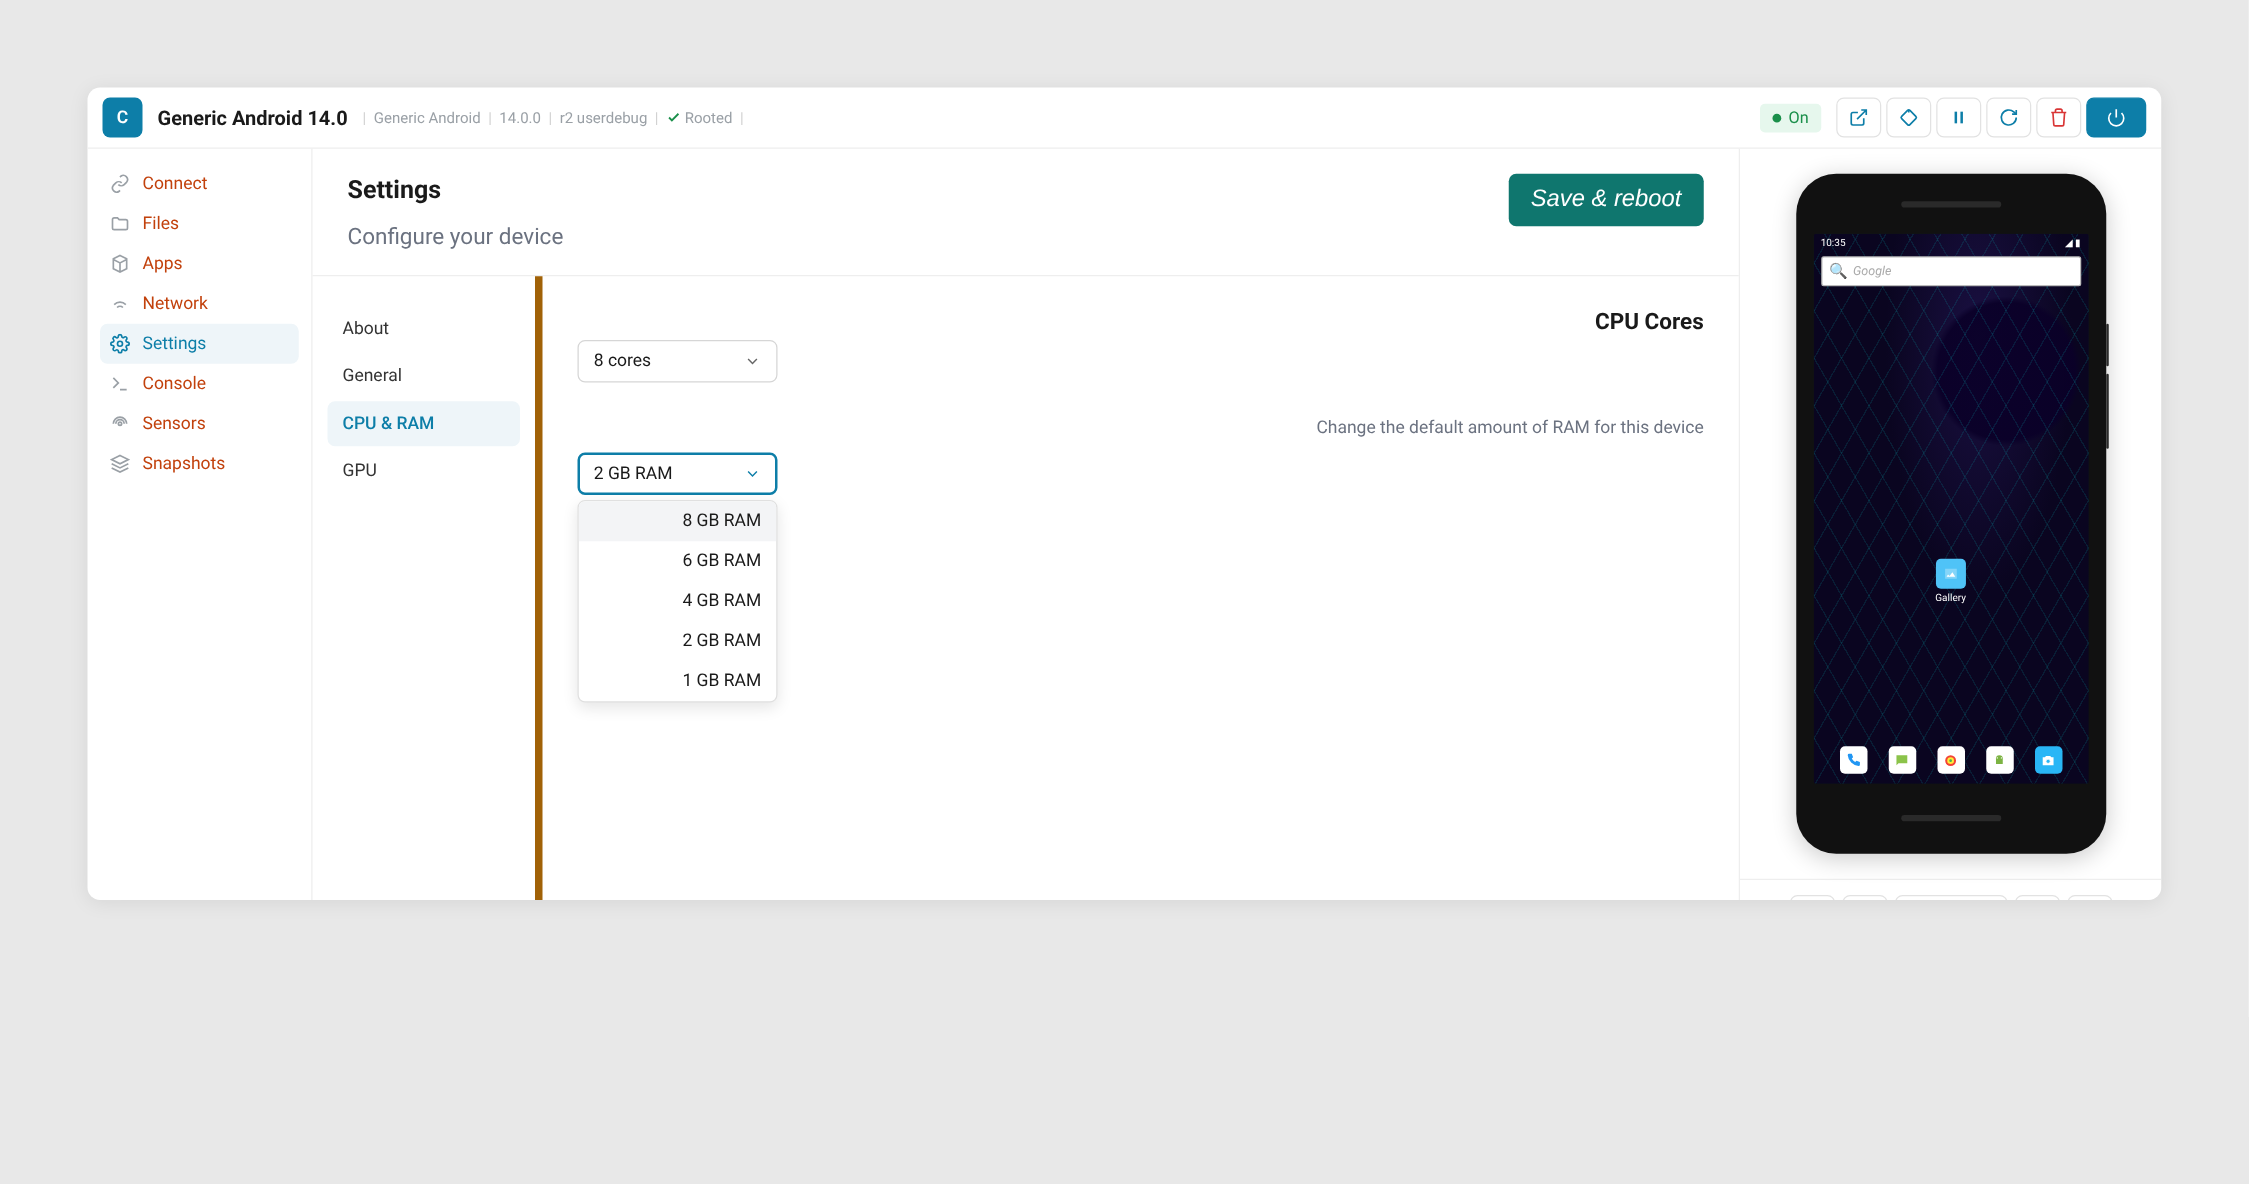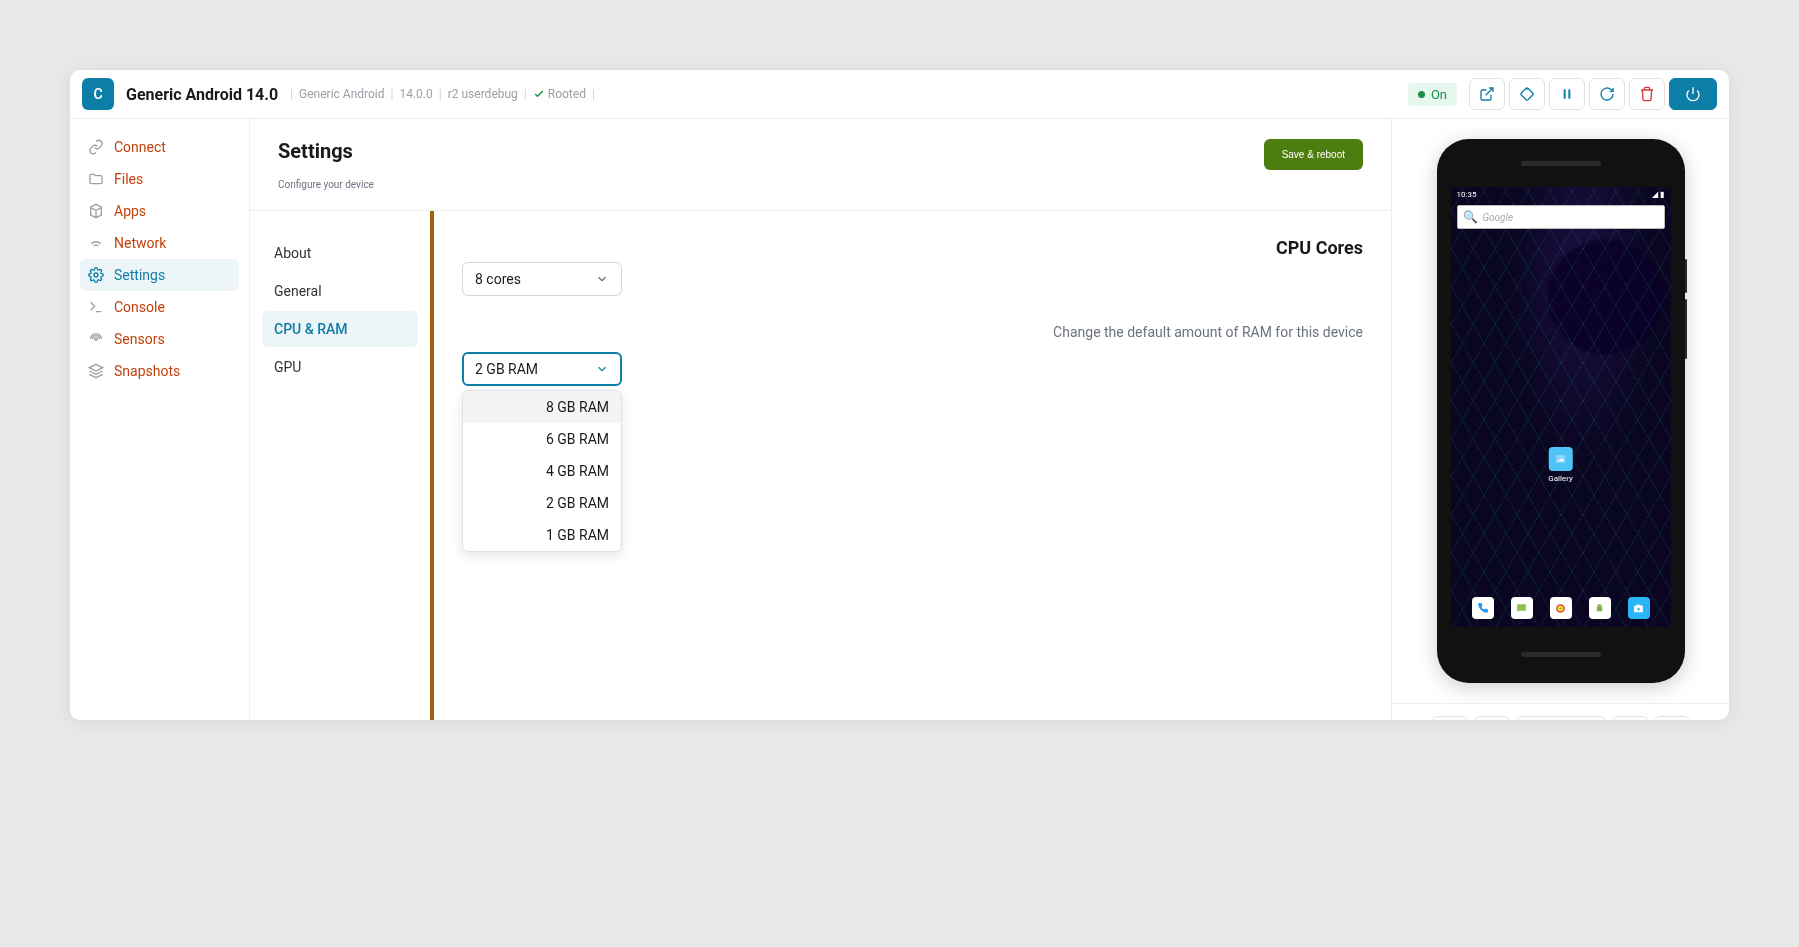--- a/index.html
+++ b/index.html
@@ -86,31 +86,31 @@
 }
 .sidebar-item.active svg { color: #0d7ea8; }
 
 .main { flex: 1; display: flex; flex-direction: column; }
 .page-header {
   padding: 20px 28px;
   display: flex; align-items: flex-start; justify-content: space-between;
   border-bottom: 1px solid #eee;
 }
 .page-header h1 { font-size: 20px; font-weight: 700; margin-bottom: 4px; }
-.page-header p { color: #6b7280; font-size: 10px; margin-top: 16px; }
+.page-header p { color: #6b7280; font-size: 18px; margin-top: 16px; }
 .save-btn {
-  background: #4d7c0f; color: #fff; border: none;
-  padding: 10px 18px; border-radius: 6px; font-size: 10px;
-  cursor: pointer; font-weight: 500;
+  background: #0f766e; color: #fff; border: none;
+  padding: 10px 18px; border-radius: 6px; font-size: 19px;
+  cursor: pointer; font-weight: 500; font-style: italic;
 }
 .page-body { display: flex; flex: 1; }
 .tabs {
   width: 184px;
   padding: 24px 12px;
-  border-right: 4px solid #a16207;
+  border-right: 6px solid #a16207;
 }
 .tab {
   padding: 10px 12px;
   border-radius: 6px;
   cursor: pointer;
   font-size: 14px;
   color: #333;
   margin-bottom: 2px;
 }
 .tab.active { background: #eef5f9; color: #0d7ea8; font-weight: 500; }

